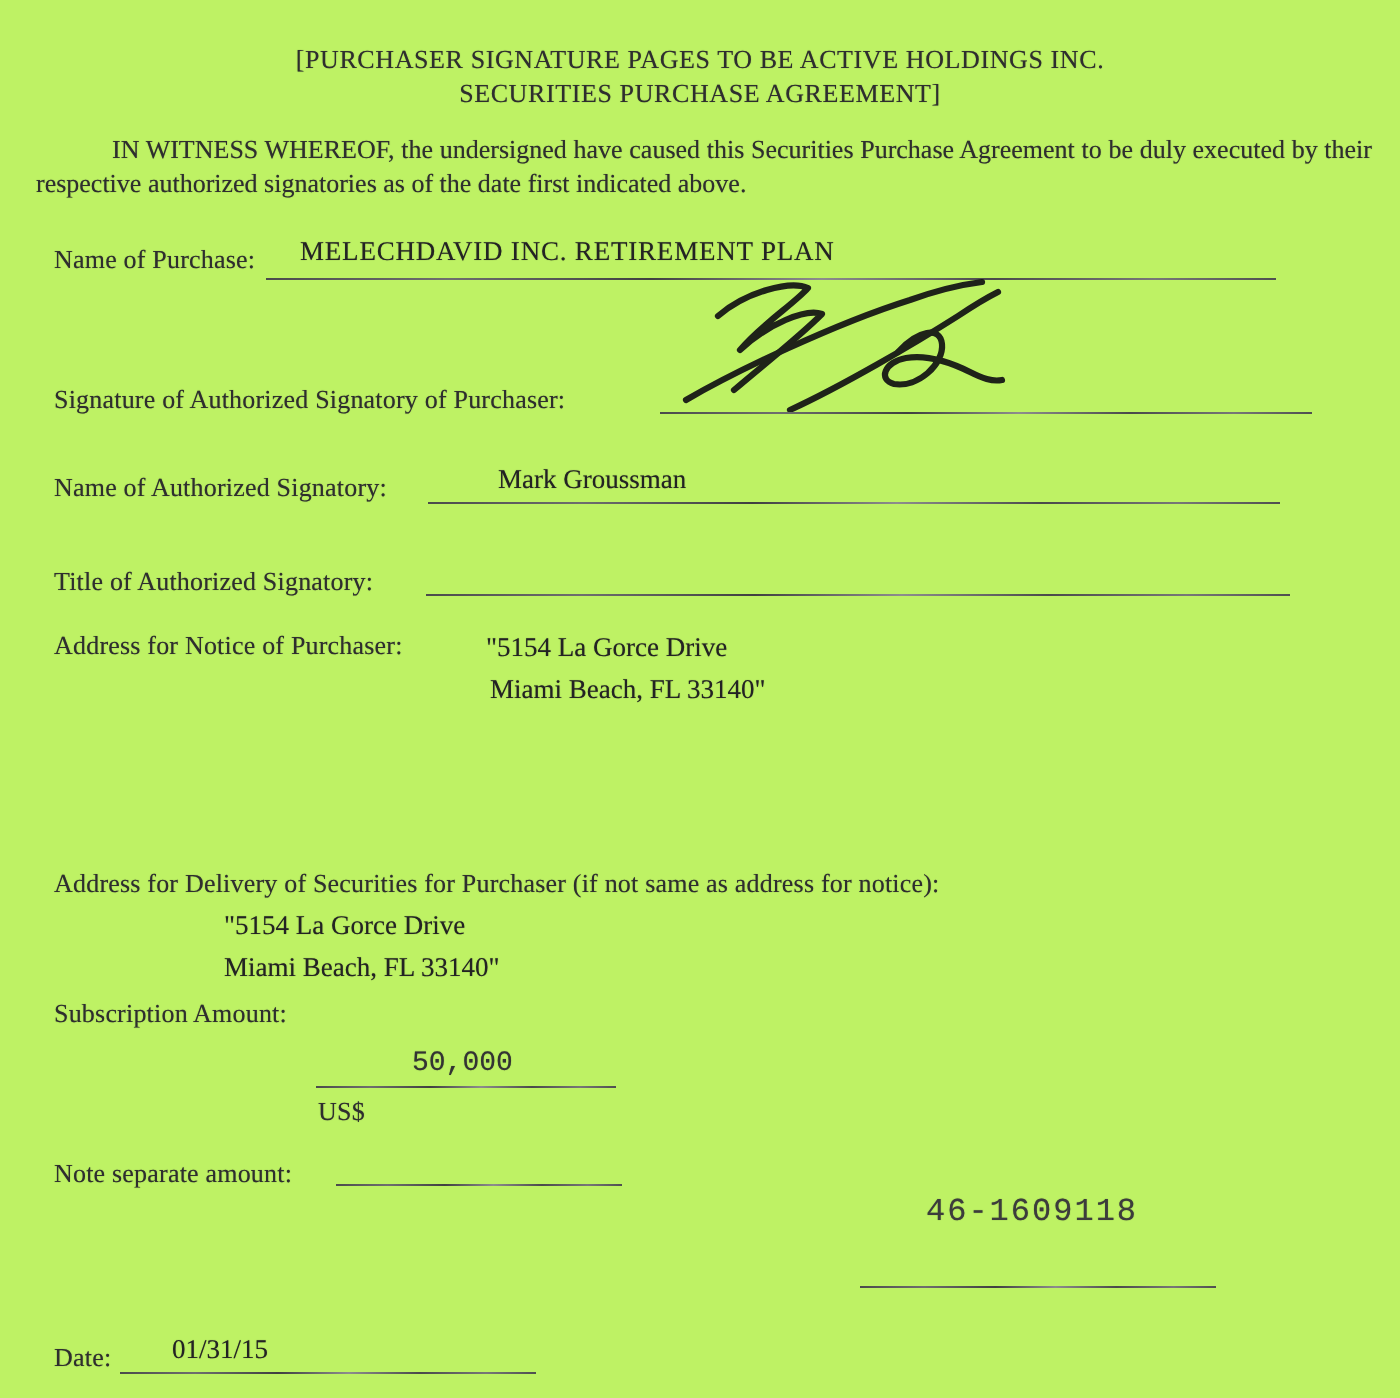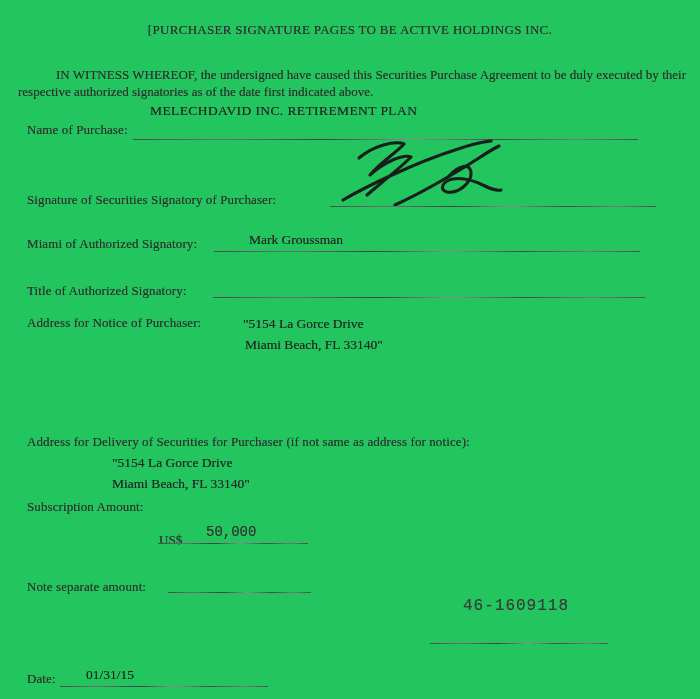--- a/index.html
+++ b/index.html
@@ -4,21 +4,21 @@
 <style>
   html, body {
     margin: 0;
     padding: 0;
     background: #ffffff;
   }
   .page {
     position: relative;
     width: 700px;
     height: 699px;
-    background: #22c55e;
+    background: #bef264;
     font-family: "Liberation Serif", serif;
     color: #2e2e2e;
     overflow: hidden;
   }
   .title {
     position: absolute;
     left: 0;
     width: 700px;
     text-align: center;
     font-size: 13px;
@@ -77,55 +77,56 @@
     width: 174px;
     height: 74px;
   }
 </style>
 </head>
 <body>
 
 <div class="page">
 
   <div class="title" style="top:22px">[PURCHASER SIGNATURE PAGES TO BE ACTIVE HOLDINGS INC.</div>
+  <div class="title" style="top:39px">SECURITIES PURCHASE AGREEMENT]</div>
 
   <div class="para">IN WITNESS WHEREOF, the undersigned have caused this Securities Purchase Agreement to be duly executed by their respective authorized signatories as of the date first indicated above.</div>
 
   <div class="lbl" style="left:27px; top:122px">Name of Purchase:</div>
-  <div class="val" style="left:150px; top:103px; letter-spacing:0.4px">MELECHDAVID INC. RETIREMENT PLAN</div>
+  <div class="val" style="left:150px; top:118px; letter-spacing:0.4px">MELECHDAVID INC. RETIREMENT PLAN</div>
   <div class="fill-line" style="left:133px; top:139px; width:505px"></div>
 
-  <div class="lbl" style="left:27px; top:192px">Signature of Securities Signatory of Purchaser:</div>
+  <div class="lbl" style="left:27px; top:192px">Signature of Authorized Signatory of Purchaser:</div>
   <svg class="sig-svg" viewBox="0 0 172 74" xmlns="http://www.w3.org/2000/svg">
     <g fill="none" stroke="#141414" stroke-width="3.1" stroke-linecap="round" stroke-linejoin="round" opacity="0.93">
       <path d="M22,24 C36,12 58,6 67,10 C60,18 44,28 33,41 C47,28 66,20 74,23 C62,35 44,49 30,61"></path>
       <path d="M6,66 C30,52 80,28 118,16 C132,11 146,8 154,7"></path>
       <path d="M58,71 C84,59 120,38 142,24 C151,18 158,14 162,12"></path>
       <path d="M112,42 C122,31 133,29 134,38 C135,48 122,60 110,58 C102,56 105,47 116,45 C128,43 140,48 148,52 C154,55 159,57 164,56"></path>
     </g>
   </svg>
   <div class="fill-line" style="left:330px; top:206px; width:326px"></div>
 
-  <div class="lbl" style="left:27px; top:236px">Miami of Authorized Signatory:</div>
+  <div class="lbl" style="left:27px; top:236px">Name of Authorized Signatory:</div>
   <div class="val" style="left:249px; top:232px">Mark Groussman</div>
   <div class="fill-line" style="left:214px; top:251px; width:426px"></div>
 
   <div class="lbl" style="left:27px; top:283px">Title of Authorized Signatory:</div>
   <div class="fill-line" style="left:213px; top:297px; width:432px"></div>
 
   <div class="lbl" style="left:27px; top:315px">Address for Notice of Purchaser:</div>
   <div class="val" style="left:243px; top:316px">"5154 La Gorce Drive</div>
   <div class="val" style="left:245px; top:337px">Miami Beach, FL 33140"</div>
 
   <div class="lbl" style="left:27px; top:434px">Address for Delivery of Securities for Purchaser (if not same as address for notice):</div>
   <div class="val" style="left:112px; top:455px">"5154 La Gorce Drive</div>
   <div class="val" style="left:112px; top:476px">Miami Beach, FL 33140"</div>
 
   <div class="lbl" style="left:27px; top:499px">Subscription Amount:</div>
-  <div class="lbl" style="left:159px; top:532px">US$</div>
+  <div class="lbl" style="left:159px; top:548px">US$</div>
   <div class="val sans sub-amount" style="left:206px; top:524px">50,000</div>
   <div class="fill-line" style="left:158px; top:543px; width:150px"></div>
 
   <div class="lbl" style="left:27px; top:579px">Note separate amount:</div>
   <div class="fill-line" style="left:168px; top:592px; width:143px"></div>
 
   <div class="val sans ein-value" style="left:463px; top:597px">46-1609118</div>
   <div class="fill-line" style="left:430px; top:643px; width:178px"></div>
 
   <div class="lbl" style="left:27px; top:671px">Date:</div>

